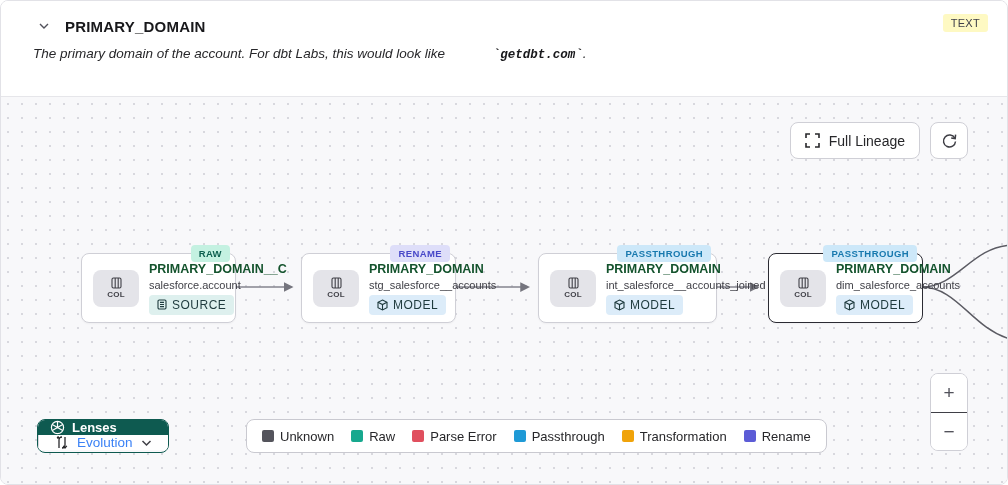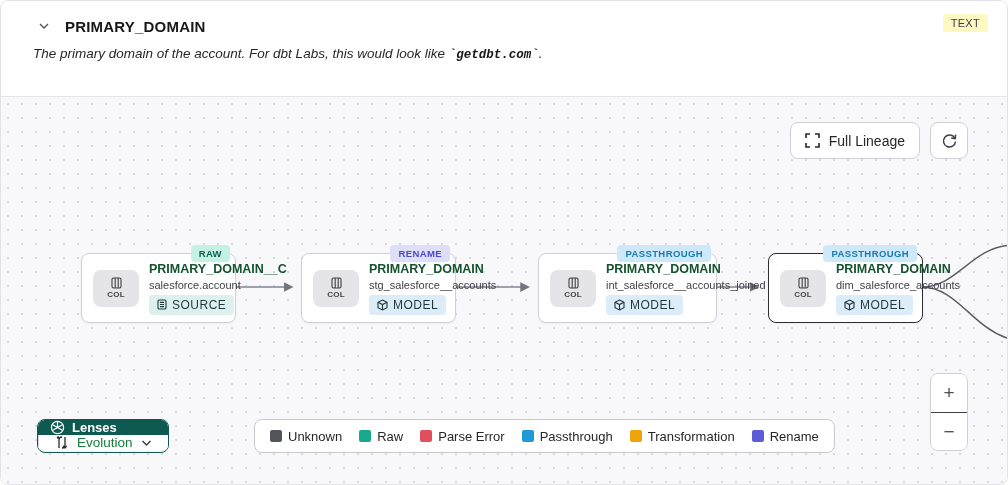--- a/index.html
+++ b/index.html
@@ -8,21 +8,21 @@
     position:relative; width:1008px; height:485px; background:#ffffff;
     border:1px solid #e2e2e7; border-radius:8px; overflow:hidden;
   }
   
   .header { position:relative; height:96px; background:#fff; border-bottom:1px solid #e6e6ea; padding:14px 20px 0 20px; }
   .header-row1 { display:flex; align-items:center; gap:10px; }
   .chev-btn { width:22px; height:22px; display:flex; align-items:center; justify-content:center; background:none; border:none; cursor:pointer; color:#52525b; margin-left:12px; }
   .page-title { font-size:15px; font-weight:bold; color:#18181b; letter-spacing:.2px; }
   .type-badge { position:absolute; right:19px; top:13px; background:#fef9c3; color:#3f3f49; font-size:11px; font-weight:500; padding:3px 8px; border-radius:3px; letter-spacing:.3px; }
   .desc { margin:9px 0 0 12px; font-size:13.5px; font-style:italic; color:#27272a; }
-  .desc code { font-family:"Liberation Mono","DejaVu Sans Mono",monospace; font-weight:bold; font-style:italic; font-size:12.5px; color:#18181b; }
+  .desc code { font-family:"Liberation Mono","DejaVu Sans Mono",monospace; font-weight:bold; font-style:italic; font-size:12.5px; color:#18181b;margin-left:44px; }
   .inherit { margin:7px 0 0 12px; font-size:13px; font-style:italic; color:#5f6f70; }
   .inherit a { color:#0c766b; text-decoration:underline; cursor:pointer; }
   
   .canvas {
     position:absolute; top:96px; left:0; right:0; bottom:0; background:#f8f8fa;
     background-image:radial-gradient(#d8d8de 1px, transparent 1.3px);
     background-size:14px 14px;
   }
   .edges { position:absolute; inset:0; width:100%; height:100%; }
   
@@ -35,22 +35,22 @@
   .node-badge { position:absolute; top:-9px; right:5px; font-size:9.5px; font-weight:bold; letter-spacing:.4px; padding:3px 8px; border-radius:4px; }
   .col-box { width:46px; height:37px; background:#e4e4e9; border-radius:8px; display:flex; flex-direction:column; align-items:center; justify-content:center; gap:1px; color:#3f3f46; flex:none; }
   .col-box .col-label { font-size:8px; font-weight:bold; letter-spacing:.2px; }
   .node-content { display:flex; flex-direction:column; align-items:flex-start; gap:3px; padding-left:10px; flex:1; }
   .node-title { font-size:12.5px; font-weight:bold; color:#14532d; }
   .node-sub { font-size:11px; color:#3f3f46; }
   .res-tag { display:inline-flex; align-items:center; gap:5px; font-size:12px; font-weight:normal; letter-spacing:.5px; color:#1e3a3d; padding:3px 8px; border-radius:4px; margin-top:1px; }
   
   .lens-ctrl { position:absolute; left:36px; bottom:31px; display:flex; height:34px; border-radius:8px; overflow:hidden; border:1px solid #0e5a50; cursor:pointer;flex-direction:column; }
   .lens-left { display:flex; align-items:center; gap:7px; background:#0e5a50; color:#ffffff; font-size:13px; font-weight:bold; padding:0 12px; }
-  .lens-right { display:flex; align-items:center; gap:8px; background:#ffffff; color:#15803d; font-size:13.5px; padding:0 16px; border-left:1px solid #d6d6dc; }
-  .legend-box { position:absolute; left:245px; bottom:31px; height:34px; display:flex; align-items:center; gap:17px; background:#fff; border:1.5px solid #c9c9d0; border-radius:8px; padding:0 15px;margin-left:8px; }
+  .lens-right { display:flex; align-items:center; gap:8px; background:#ffffff; color:#3b82f6; font-size:13.5px; padding:0 16px; border-left:1px solid #d6d6dc; }
+  .legend-box { position:absolute; left:245px; bottom:31px; height:34px; display:flex; align-items:center; gap:17px; background:#fff; border:1.5px solid #c9c9d0; border-radius:8px; padding:0 15px; }
   .legend-item { display:flex; align-items:center; gap:6px; }
   .legend-swatch { width:12px; height:12px; border-radius:2px; flex:none; }
   .legend-label { font-size:13px; color:#27272a; }
   .zoom-ctrl { position:absolute; right:39px; bottom:33px; width:38px; background:#fff; border:1.5px solid #cfcfd6; border-radius:8px; overflow:hidden; }
   .zoom-btn { width:100%; height:38px; display:flex; align-items:center; justify-content:center; background:#fff; border:none; font-size:19px; color:#52525b; cursor:pointer; font-family:inherit; }
   .zoom-btn + .zoom-btn { border-top:1px solid #3f3f46; }
   svg { display:block; }
 </style>
 </head>
 <body>

